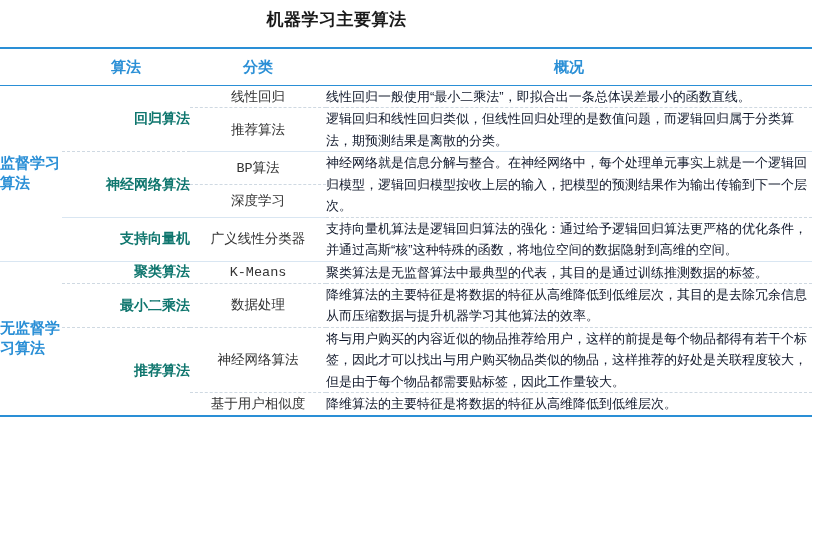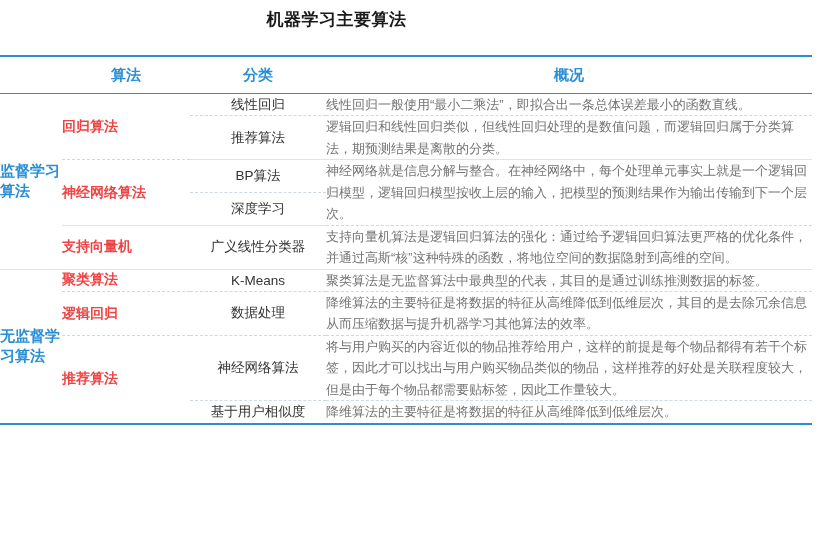--- a/index.html
+++ b/index.html
@@ -24,21 +24,21 @@
     text-align: center;
     font-size: 17px;
     font-weight: bold;
     color: #1a1a1a;
     padding-top: 8px;
     letter-spacing: 0.5px;
   }
   table.matrix {
     border-collapse: collapse;
     width: 812px;
-    margin: 24px auto 0 auto;
+    margin: 16px auto 0 auto;
     table-layout: fixed;
   }
   table.matrix td, table.matrix th {
     vertical-align: middle;
     padding: 0;
   }
   .hdr-row th {
     height: 36px;
     font-size: 15px;
     font-weight: bold;
@@ -57,36 +57,37 @@
     text-align: left;
     font-size: 15px;
     font-weight: bold;
     color: #2a8fd6;
     line-height: 1.35;
     width: 62px;
     border-bottom: 1px solid #d9e6f2;
   }
   .group-cell.last { border-bottom: none; }
   .algo-cell {
-    text-align: left;
+    text-align: right;
     font-size: 14px;
     font-weight: bold;
-    color: #ef4444;
+    color: #0f766e;
     line-height: 1.4;
     border-bottom: 1px dashed #cfd9e2;
   }
   .cat-cell {
     text-align: center;
     font-size: 13.5px;
     color: #333;
     border-bottom: 1px dashed #cfd9e2;
+    font-family: Liberation Mono, monospace;
   }
   .desc-cell {
     font-size: 13px;
-    color: #737373;
+    color: #0f172a;
     line-height: 1.65;
     padding: 8px 10px 8px 8px;
     text-align: left;
     border-bottom: 1px dashed #cfd9e2;
   }
   .solid-b { border-bottom: 1px solid #d9e6f2 !important; }
   .no-b { border-bottom: none !important; }
   .bottom-rule {
     width: 812px;
     margin: 0 auto;
@@ -141,21 +142,21 @@
         <td class="desc-cell solid-b">支持向量机算法是逻辑回归算法的强化：通过给予逻辑回归算法更严格的优化条件，并通过高斯“核”这种特殊的函数，将地位空间的数据隐射到高维的空间。</td>
       </tr>
 
       <tr>
         <td class="group-cell last" rowspan="4">无监督学习算法</td>
         <td class="algo-cell">聚类算法</td>
         <td class="cat-cell">K-Means</td>
         <td class="desc-cell">聚类算法是无监督算法中最典型的代表，其目的是通过训练推测数据的标签。</td>
       </tr>
       <tr>
-        <td class="algo-cell">逻辑回归</td>
+        <td class="algo-cell">最小二乘法</td>
         <td class="cat-cell">数据处理</td>
         <td class="desc-cell">降维算法的主要特征是将数据的特征从高维降低到低维层次，其目的是去除冗余信息从而压缩数据与提升机器学习其他算法的效率。</td>
       </tr>
       <tr>
         <td class="algo-cell no-b" rowspan="2">推荐算法</td>
         <td class="cat-cell">神经网络算法</td>
         <td class="desc-cell">将与用户购买的内容近似的物品推荐给用户，这样的前提是每个物品都得有若干个标签，因此才可以找出与用户购买物品类似的物品，这样推荐的好处是关联程度较大，但是由于每个物品都需要贴标签，因此工作量较大。</td>
       </tr>
       <tr>
         <td class="cat-cell no-b">基于用户相似度</td>

